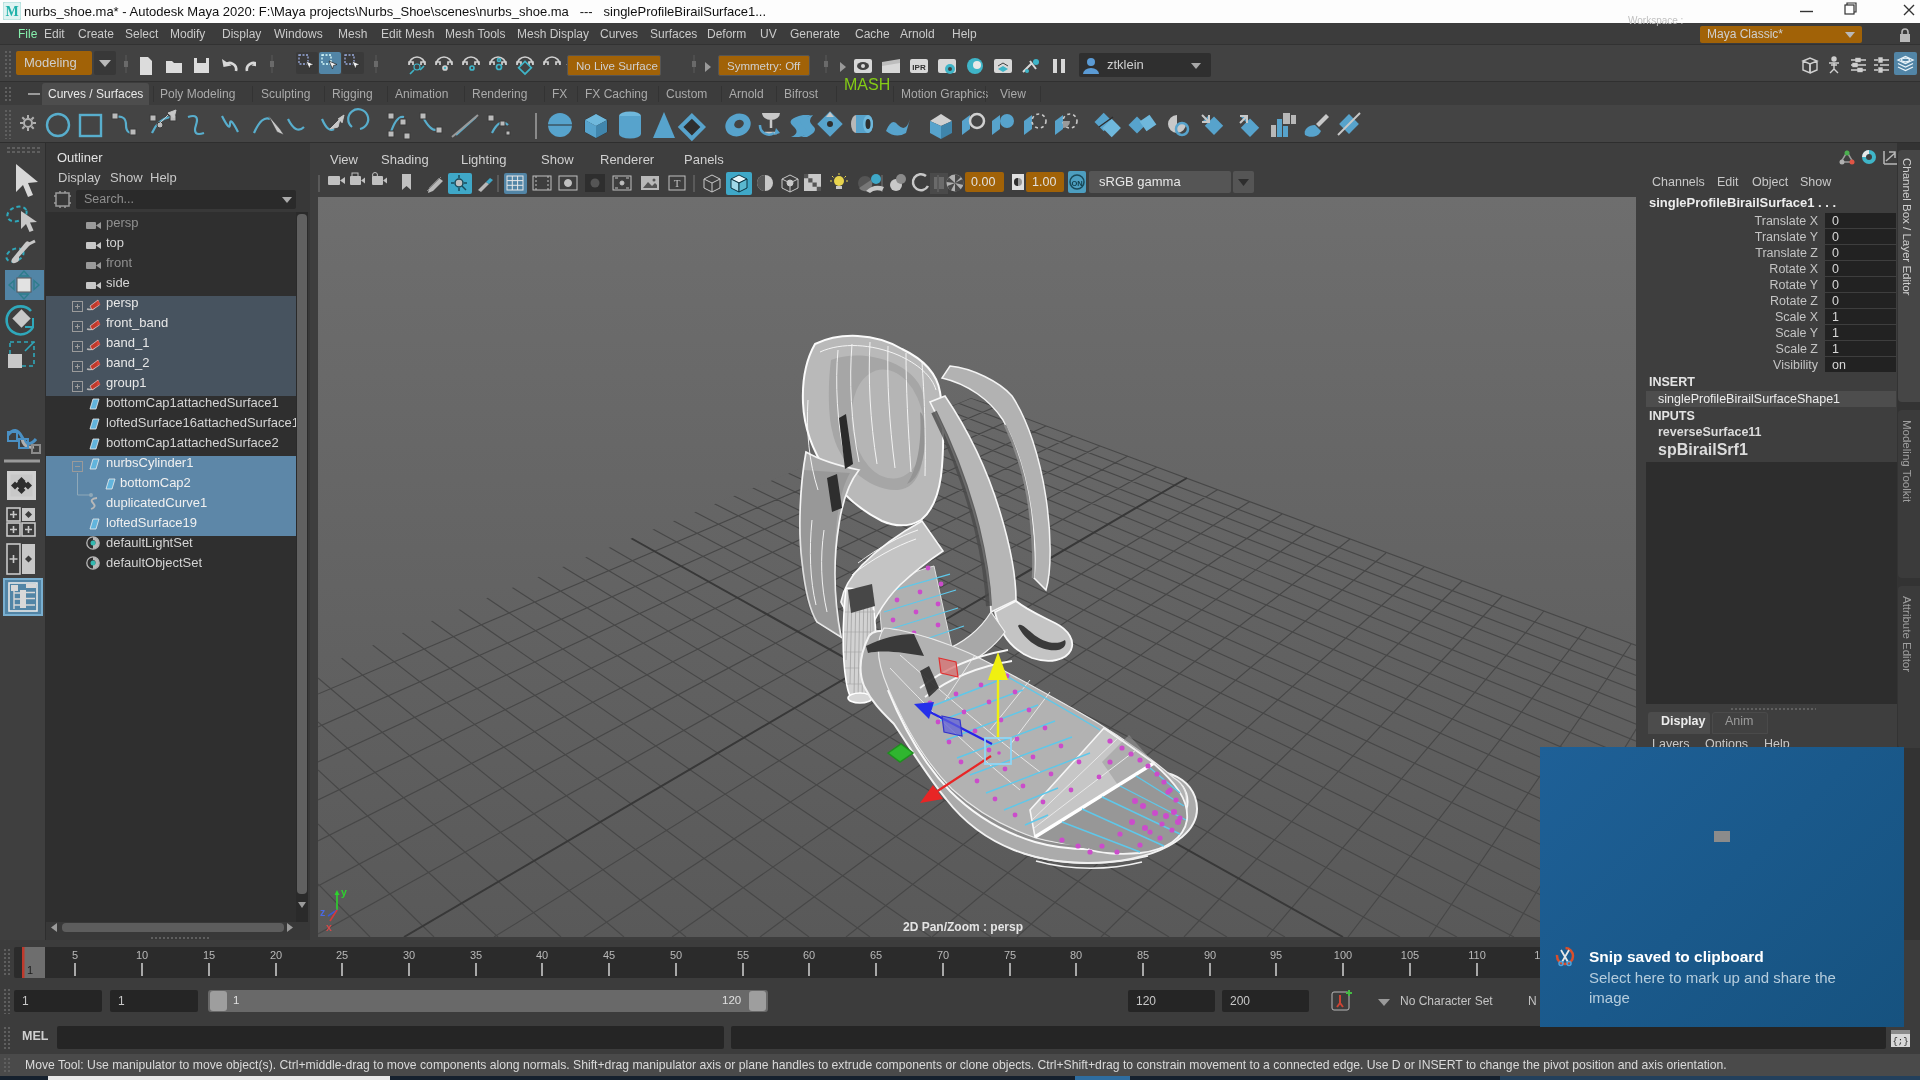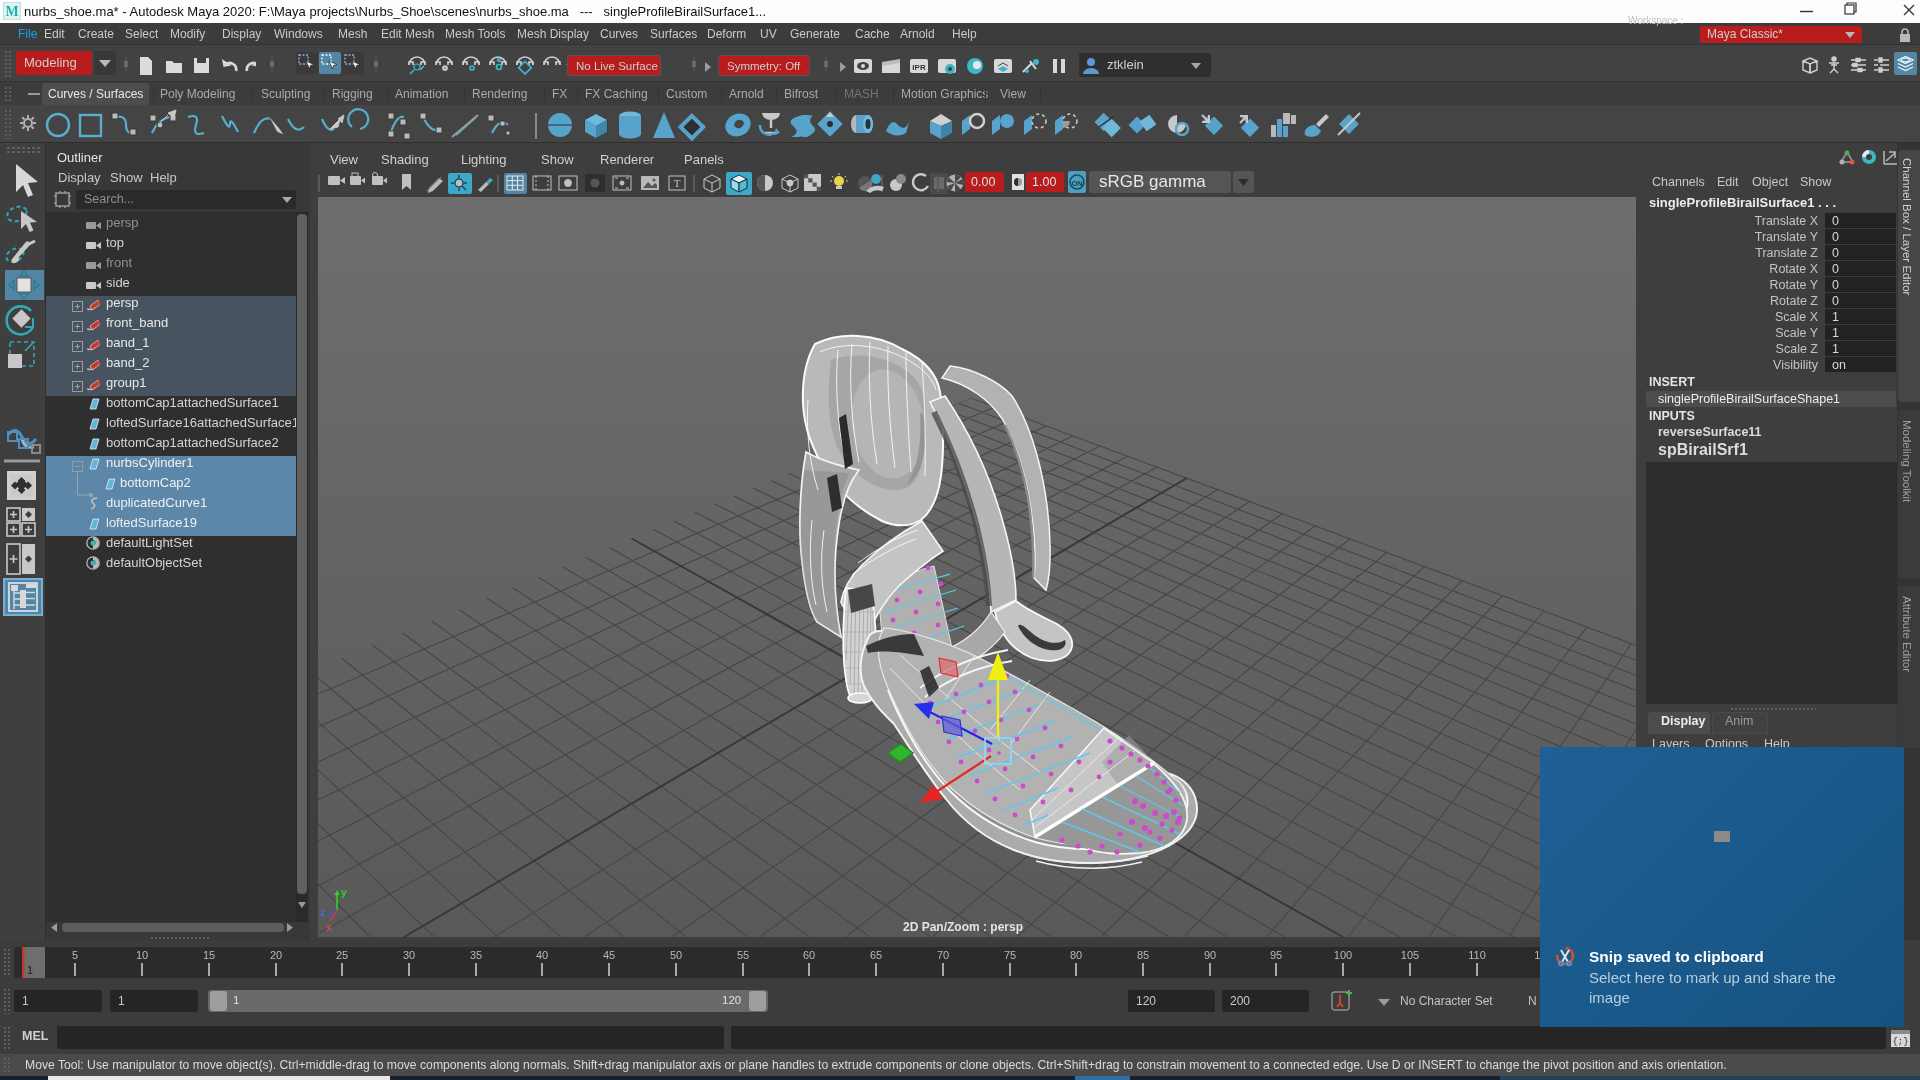--- a/index.html
+++ b/index.html
@@ -1,34 +1,34 @@
 <!DOCTYPE html>
 <html><head><meta charset="utf-8"><style>
 *{margin:0;padding:0;box-sizing:border-box}
 html,body{width:1920px;height:1080px;overflow:hidden;background:#000}
 body{font-family:"Liberation Sans",sans-serif;position:relative;font-size:13px;color:#c8c8c8}
 .abs{position:absolute}
-.fld{position:absolute;background:#b91c1c;color:#cfcfcf;border-radius:2px}
+.fld{position:absolute;background:#a16207;color:#cfcfcf;border-radius:2px}
 .dots{position:absolute;width:8px;background-image:radial-gradient(#5f5f5f 34%,transparent 36%);background-size:4px 4px}
 </style></head><body>
 <div style="position:absolute;left:0px;top:0px;width:1920px;height:23px;background:#fdfdfd"></div>
 <svg class="abs" style="left:3px;top:2px" width="18" height="18">
     <rect width="18" height="18" rx="2" fill="#dff3f2"></rect>
     <rect x="0" y="0" width="18" height="18" rx="2" fill="none" stroke="#9fd8d4"></rect>
     <text x="9" y="14" font-size="14" font-weight="bold" fill="#20b2aa" text-anchor="middle" font-family="Liberation Serif,serif">M</text>
   </svg>
 <div style="position:absolute;left:24px;top:4px;white-space:nowrap;color:#101010;font-size:13px">nurbs_shoe.ma* - Autodesk Maya 2020: F:\Maya projects\Nurbs_Shoe\scenes\nurbs_shoe.ma&nbsp;&nbsp;&nbsp;---&nbsp;&nbsp;&nbsp;singleProfileBirailSurface1...</div>
 <svg class="abs" style="left:1795px;top:0" width="125" height="23">
     <line x1="5" y1="11.5" x2="18" y2="11.5" stroke="#333" stroke-width="1.4"></line>
     <rect x="50" y="5" width="9" height="9" fill="none" stroke="#333" stroke-width="1.2"></rect>
     <path d="M52 5 v-2 h9 v9 h-2" fill="none" stroke="#333" stroke-width="1.2"></path>
     <path d="M109 5 l10 10 M119 5 l-10 10" stroke="#333" stroke-width="1.4"></path>
   </svg>
 <div style="position:absolute;left:0px;top:23px;width:1920px;height:22px;background:#3c3c3c;border-bottom:1px solid #323232"></div>
-<div style="position:absolute;left:18px;top:27px;white-space:nowrap;font-size:12px;color:#0ea5e9">File</div>
+<div style="position:absolute;left:18px;top:27px;white-space:nowrap;font-size:12px;color:#86efac">File</div>
 <div style="position:absolute;left:44px;top:27px;white-space:nowrap;font-size:12px;color:#cacaca">Edit</div>
 <div style="position:absolute;left:78px;top:27px;white-space:nowrap;font-size:12px;color:#cacaca">Create</div>
 <div style="position:absolute;left:125px;top:27px;white-space:nowrap;font-size:12px;color:#cacaca">Select</div>
 <div style="position:absolute;left:170px;top:27px;white-space:nowrap;font-size:12px;color:#cacaca">Modify</div>
 <div style="position:absolute;left:222px;top:27px;white-space:nowrap;font-size:12px;color:#cacaca">Display</div>
 <div style="position:absolute;left:274px;top:27px;white-space:nowrap;font-size:12px;color:#cacaca">Windows</div>
 <div style="position:absolute;left:338px;top:27px;white-space:nowrap;font-size:12px;color:#cacaca">Mesh</div>
 <div style="position:absolute;left:381px;top:27px;white-space:nowrap;font-size:12px;color:#cacaca">Edit Mesh</div>
 <div style="position:absolute;left:445px;top:27px;white-space:nowrap;font-size:12px;color:#cacaca">Mesh Tools</div>
 <div style="position:absolute;left:517px;top:27px;white-space:nowrap;font-size:12px;color:#cacaca">Mesh Display</div>
@@ -232,21 +232,21 @@
 <div style="position:absolute;left:160px;top:87px;white-space:nowrap;font-size:12px;color:#aaa">Poly Modeling</div>
 <div style="position:absolute;left:261px;top:87px;white-space:nowrap;font-size:12px;color:#aaa">Sculpting</div>
 <div style="position:absolute;left:332px;top:87px;white-space:nowrap;font-size:12px;color:#aaa">Rigging</div>
 <div style="position:absolute;left:395px;top:87px;white-space:nowrap;font-size:12px;color:#aaa">Animation</div>
 <div style="position:absolute;left:472px;top:87px;white-space:nowrap;font-size:12px;color:#aaa">Rendering</div>
 <div style="position:absolute;left:552px;top:87px;white-space:nowrap;font-size:12px;color:#aaa">FX</div>
 <div style="position:absolute;left:585px;top:87px;white-space:nowrap;font-size:12px;color:#aaa">FX Caching</div>
 <div style="position:absolute;left:666px;top:87px;white-space:nowrap;font-size:12px;color:#aaa">Custom</div>
 <div style="position:absolute;left:729px;top:87px;white-space:nowrap;font-size:12px;color:#aaa">Arnold</div>
 <div style="position:absolute;left:784px;top:87px;white-space:nowrap;font-size:12px;color:#aaa">Bifrost</div>
-<div style="position:absolute;left:844px;top:87px;white-space:nowrap;font-size:12px;color:#737373">MASH</div>
+<div style="position:absolute;left:844px;top:76px;white-space:nowrap;font-size:16px;color:#84cc16">MASH</div>
 <div style="position:absolute;left:901px;top:87px;white-space:nowrap;font-size:12px;color:#aaa">Motion Graphics</div>
 <div style="position:absolute;left:1000px;top:87px;white-space:nowrap;font-size:12px;color:#aaa">View</div>
 <div style="position:absolute;left:153px;top:86px;width:1px;height:16px;background:#333"></div>
 <div style="position:absolute;left:252px;top:86px;width:1px;height:16px;background:#333"></div>
 <div style="position:absolute;left:324px;top:86px;width:1px;height:16px;background:#333"></div>
 <div style="position:absolute;left:387px;top:86px;width:1px;height:16px;background:#333"></div>
 <div style="position:absolute;left:464px;top:86px;width:1px;height:16px;background:#333"></div>
 <div style="position:absolute;left:544px;top:86px;width:1px;height:16px;background:#333"></div>
 <div style="position:absolute;left:577px;top:86px;width:1px;height:16px;background:#333"></div>
 <div style="position:absolute;left:658px;top:86px;width:1px;height:16px;background:#333"></div>
@@ -759,21 +759,21 @@
     <rect x="4" y="2" width="12" height="16" fill="#e0e0e0"></rect>
     <path d="M10 6 a4 4 0 0 0 0 8 z" fill="#2e2e2e"></path>
     <circle cx="10" cy="10" r="4" fill="#2e2e2e" opacity="0.4"></circle>
   </svg>
 <div class="fld" style="left:1026px;top:172px;width:38px;height:20px;font-size:12.5px;line-height:20px;padding-left:6px;color:#e0e0e0">1.00</div>
 <div class="abs" style="left:1068px;top:171px;width:18px;height:22px;background:#4d9ec0;border-radius:2px"></div>
 <svg class="abs" style="left:1068px;top:171px" width="18" height="22">
     <circle cx="9" cy="11" r="7" fill="none" stroke="#1a4a5a" stroke-width="1.5"></circle>
     <text x="9" y="14.5" font-size="7.5" font-weight="bold" fill="#12404f" text-anchor="middle" font-family="Liberation Sans,sans-serif">ON</text>
   </svg>
-<div class="abs" style="left:1089px;top:171px;width:142px;height:22px;background:#555555;border-radius:2px;font-size:17px;line-height:22px;padding-left:10px;color:#e8e8e8">sRGB gamma</div>
+<div class="abs" style="left:1089px;top:171px;width:142px;height:22px;background:#555555;border-radius:2px;font-size:13px;line-height:22px;padding-left:10px;color:#e8e8e8">sRGB gamma</div>
 <div class="abs" style="left:1233px;top:171px;width:21px;height:22px;background:#555555;border-radius:2px"></div>
 <svg class="abs" style="left:1233px;top:171px" width="21" height="22">
     <path d="M5 8 l5.5 7 5.5 -7 z" fill="#2e2e2e"></path>
   </svg>
 
 <svg class="abs" style="left:318px;top:197px" width="1318" height="740" viewBox="318 197 1318 740">
 <defs>
 <linearGradient id="vbg" x1="0" y1="0" x2="0" y2="1">
 <stop offset="0" stop-color="#6e6e6e"></stop>
         <stop offset="1" stop-color="#595959"></stop>

